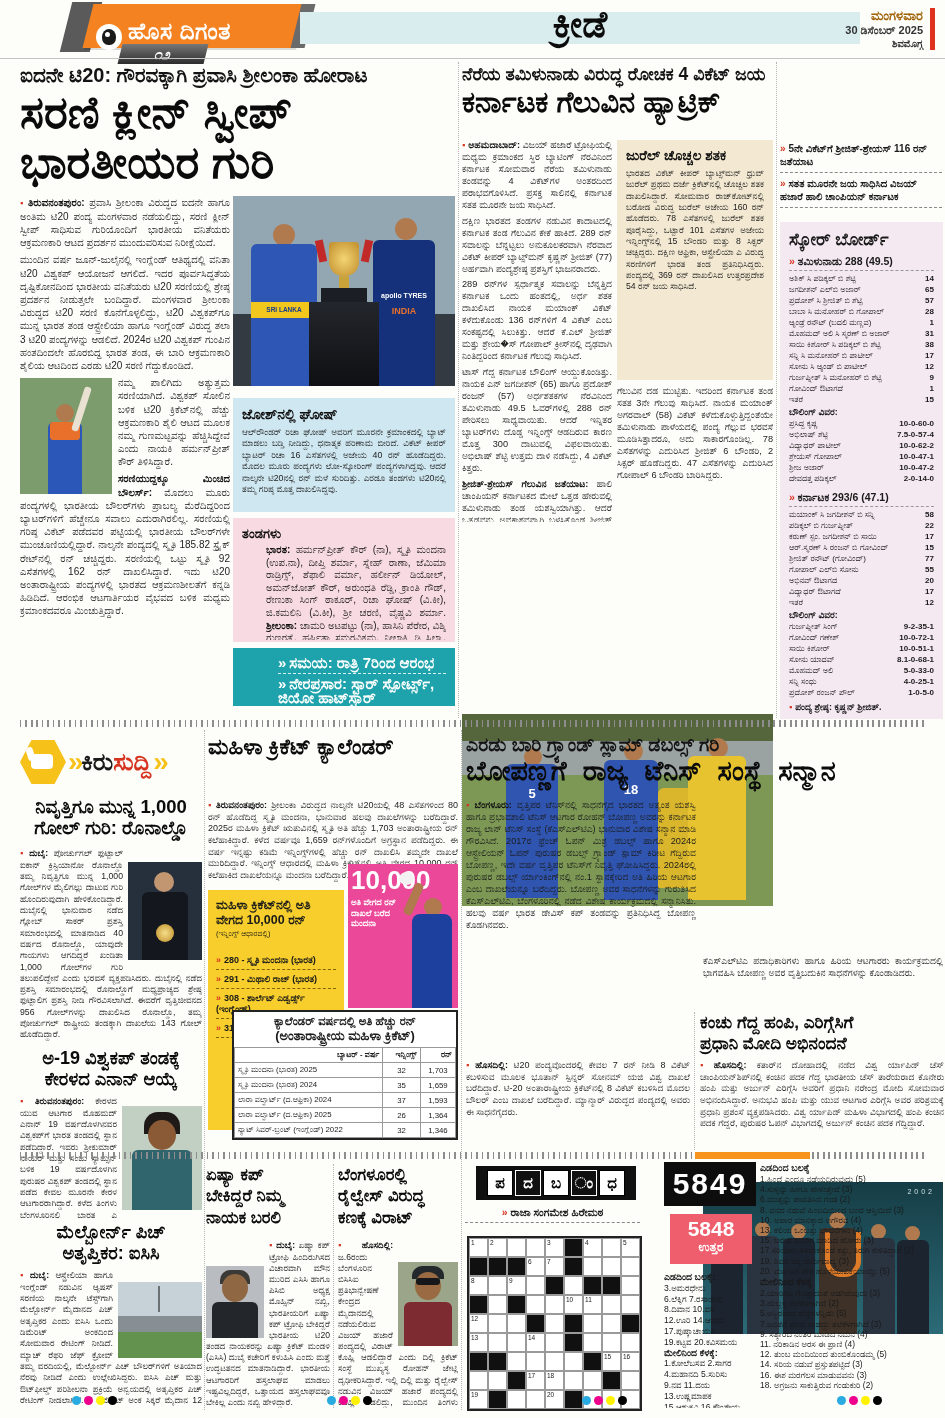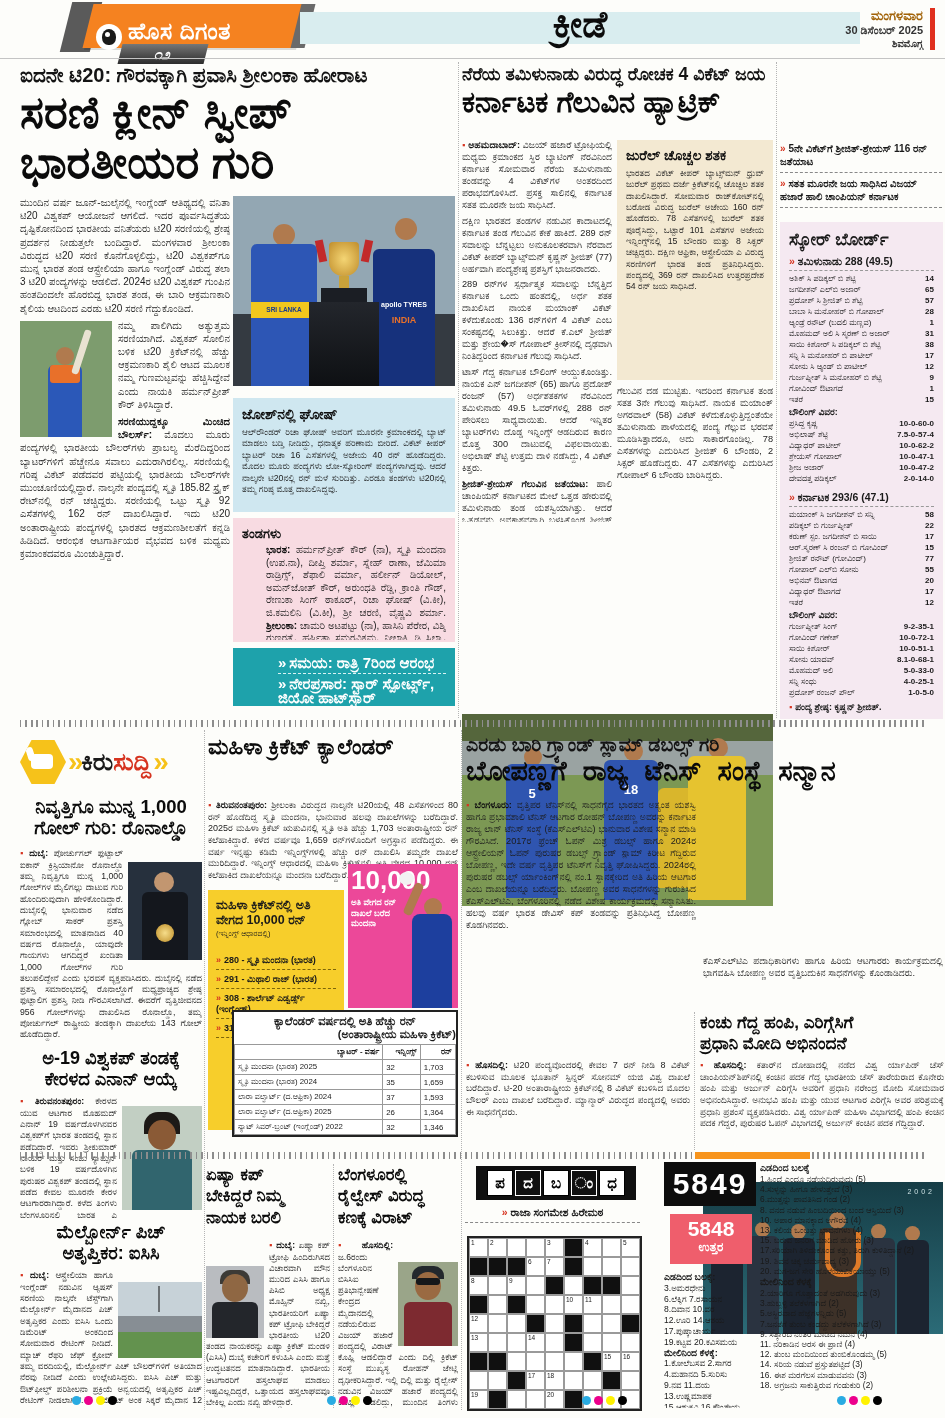--- a/index.html
+++ b/index.html
@@ -69,25 +69,25 @@
   
   .ybox{background:#f7ce2b;box-sizing:border-box;padding:8px;}
   .ybox-title{font-size:12.5px;font-weight:900;line-height:1.2;}
   .ybox-note{font-size:7.5px;margin:1px 0 12px;}
   .y-item{font-size:9px;font-weight:800;padding:3.5px 0;border-bottom:1px dashed #7d6508;}
   .rbox{background:#ec4899;color:#fff;box-sizing:border-box;padding:3px;}
   .rbox-big{font-size:26px;font-weight:900;line-height:1;}
   .rbox-cap{font-size:8.5px;font-weight:800;width:62px;line-height:1.25;margin-top:4px;}
   .runs-table{position:absolute;left:232px;top:1010px;width:226px;background:#fff;border:2px solid #222;box-sizing:border-box;z-index:5;}
   .rt-title{font-size:11.5px;font-weight:900;text-align:center;padding-top:3px;}
-  .rt-sub{font-size:11px;font-weight:700;text-align:right;margin-bottom:3px;}
+  .rt-sub{font-size:13px;font-weight:700;text-align:center;margin-bottom:3px;}
   table.rt{border-collapse:collapse;width:100%;}
   table.rt td,table.rt th{border:1px solid #999;font-size:7.8px;padding:2px 3px;text-align:left;}
   table.rt th{font-weight:700;text-align:right;}
-  table.rt td.num{text-align:left;}
+  table.rt td.num{text-align:center;}
   
   .cw-titlebar{position:absolute;left:476px;top:1166px;width:152px;height:34px;background:#101010;display:flex;align-items:center;justify-content:center;gap:2px;padding:0 4px;}
   .cw-tile{width:26px;height:26px;display:flex;align-items:center;justify-content:center;font-size:15px;font-weight:900;}
   .cw-tile.w{background:#fff;color:#000;border:1.5px solid #000;box-sizing:border-box;}
   .cw-tile.b{background:#101010;color:#fff;border:1.5px solid #fff;box-sizing:border-box;}
   .cw-byline{position:absolute;left:465px;top:1206px;width:175px;text-align:center;font-size:10.5px;font-weight:800;border-bottom:1px dashed #888;padding-bottom:3px;}
   .cw-grid{position:absolute;left:467px;top:1236px;display:grid;grid-template-columns:repeat(9,19px);grid-template-rows:repeat(9,19px);border:2px solid #222;background:#fff;}
   .cw-cell{border:0.5px solid #9a9a9a;position:relative;box-sizing:border-box;}
   .cw-cell.blk{background:#101010;}
   .cw-num{position:absolute;left:1px;top:0;font-size:6.5px;line-height:7px;}
@@ -135,38 +135,39 @@
     <div class="hdr-line"></div>
   </div>
 
   <div class="abs kick" style="left:20px;top:64px;width:438px;font-size:20px;">ಐದನೇ ಟಿ20: ಗೌರವಕ್ಕಾಗಿ ಪ್ರವಾಸಿ ಶ್ರೀಲಂಕಾ ಹೋರಾಟ</div>
   <div class="abs head" style="left:20px;top:88px;width:440px;font-size:45px;line-height:50px;">
     <div>ಸರಣಿ ಕ್ಲೀನ್ ಸ್ವೀಪ್</div>
     <div>ಭಾರತೀಯರ ಗುರಿ</div>
   </div>
 
   <div class="abs body-t hidden-ov" style="left:20px;top:196px;width:210px;height:527px;">
+    <p><span class="bullet-sq">▪</span><span class="dl">ತಿರುವನಂತಪುರಂ:</span> <span>ಪ್ರವಾಸಿ ಶ್ರೀಲಂಕಾ ವಿರುದ್ಧದ ಐದನೇ ಹಾಗೂ ಅಂತಿಮ ಟಿ20 ಪಂದ್ಯ ಮಂಗಳವಾರ ನಡೆಯಲಿದ್ದು, ಸರಣಿ ಕ್ಲೀನ್ ಸ್ವೀಪ್ ಸಾಧಿಸುವ ಗುರಿಯೊಂದಿಗೆ ಭಾರತೀಯ ವನಿತೆಯರು ಆಕ್ರಮಣಕಾರಿ ಆಟದ ಪ್ರದರ್ಶನ ಮುಂದುವರಿಸುವ ನಿರೀಕ್ಷೆಯಿದೆ.</span></p>
     <p>ಮುಂದಿನ ವರ್ಷ ಜೂನ್-ಜುಲೈನಲ್ಲಿ ಇಂಗ್ಲೆಂಡ್ ಆತಿಥ್ಯದಲ್ಲಿ ವನಿತಾ ಟಿ20 ವಿಶ್ವಕಪ್ ಆಯೋಜನೆ ಆಗಲಿದೆ. ಇದರ ಪೂರ್ವಸಿದ್ಧತೆಯ ದೃಷ್ಟಿಕೋನದಿಂದ ಭಾರತೀಯ ವನಿತೆಯರು ಟಿ20 ಸರಣಿಯಲ್ಲಿ ಶ್ರೇಷ್ಠ ಪ್ರದರ್ಶನ ನೀಡುತ್ತಲೇ ಬಂದಿದ್ದಾರೆ. ಮಂಗಳವಾರ ಶ್ರೀಲಂಕಾ ವಿರುದ್ಧದ ಟಿ20 ಸರಣಿ ಕೊನೆಗೊಳ್ಳಲಿದ್ದು, ಟಿ20 ವಿಶ್ವಕಪ್‌ಗೂ ಮುನ್ನ ಭಾರತ ತಂಡ ಆಸ್ಟ್ರೇಲಿಯಾ ಹಾಗೂ ಇಂಗ್ಲೆಂಡ್ ವಿರುದ್ಧ ತಲಾ 3 ಟಿ20 ಪಂದ್ಯಗಳನ್ನು ಆಡಲಿದೆ. 2024ರ ಟಿ20 ವಿಶ್ವಕಪ್ ಗುಂಪಿನ ಹಂತದಿಂದಲೇ ಹೊರಬಿದ್ದ ಭಾರತ ತಂಡ, ಈ ಬಾರಿ ಆಕ್ರಮಣಕಾರಿ ಶೈಲಿಯ ಆಟದಿಂದ ಎರಡು ಟಿ20 ಸರಣಿ ಗೆದ್ದುಕೊಂಡಿದೆ.</p>
     <div class="ph" style="float:left;width:92px;height:116px;margin:2px 6px 2px 0;background:#7d9c6e;">
       <div class="headc" style="left:36px;top:26px;width:18px;height:18px;"></div>
       <div class="fig" style="left:28px;top:44px;width:34px;height:72px;background:#2b58b8;"></div>
       <div class="fig" style="left:30px;top:44px;width:30px;height:18px;background:#e8702a;border-radius:3px;"></div>
       <div style="position:absolute;left:58px;top:8px;width:7px;height:46px;background:#e9e2d2;transform:rotate(18deg);border-radius:3px;"></div>
     </div>
     <p>ನಮ್ಮ ಪಾಲಿಗಿದು ಅತ್ಯುತ್ತಮ ಸರಣಿಯಾಗಿದೆ. ವಿಶ್ವಕಪ್ ಸೋಲಿನ ಬಳಿಕ ಟಿ20 ಕ್ರಿಕೆಟ್‌ನಲ್ಲಿ ಹೆಚ್ಚು ಆಕ್ರಮಣಕಾರಿ ಶೈಲಿ ಆಟದ ಮೂಲಕ ನಮ್ಮ ಗುಣಮಟ್ಟವನ್ನು ಹೆಚ್ಚಿಸಿದ್ದೇವೆ ಎಂದು ನಾಯಕಿ ಹರ್ಮನ್‌ಪ್ರೀತ್ ಕೌರ್ ತಿಳಿಸಿದ್ದಾರೆ.</p>
     <p><span class="dl">ಸರಣಿಯುದ್ದಕ್ಕೂ ಮಿಂಚಿದ ಬೌಲರ್ಸ್:</span> <span>ಮೊದಲು ಮೂರು ಪಂದ್ಯಗಳಲ್ಲಿ ಭಾರತೀಯ ಬೌಲರ್‌ಗಳು ಪ್ರಾಬಲ್ಯ ಮೆರೆದಿದ್ದರಿಂದ ಬ್ಯಾಟರ್‌ಗಳಿಗೆ ಹೆಚ್ಚೇನೂ ಸವಾಲು ಎದುರಾಗಿರಲಿಲ್ಲ. ಸರಣಿಯಲ್ಲಿ ಗರಿಷ್ಠ ವಿಕೆಟ್ ಪಡೆದವರ ಪಟ್ಟಿಯಲ್ಲಿ ಭಾರತೀಯ ಬೌಲರ್‌ಗಳೇ ಮುಂಚೂಣಿಯಲ್ಲಿದ್ದಾರೆ. ನಾಲ್ಕನೇ ಪಂದ್ಯದಲ್ಲಿ ಸ್ಮೃತಿ 185.82 ಸ್ಟ್ರೈಕ್ ರೇಟ್‌ನಲ್ಲಿ ರನ್ ಚಚ್ಚಿದ್ದರು. ಸರಣಿಯಲ್ಲಿ ಒಟ್ಟು ಸ್ಮೃತಿ 92 ಎಸೆತಗಳಲ್ಲಿ 162 ರನ್ ದಾಖಲಿಸಿದ್ದಾರೆ. ಇದು ಟಿ20 ಅಂತಾರಾಷ್ಟ್ರೀಯ ಪಂದ್ಯಗಳಲ್ಲಿ ಭಾರತದ ಆಕ್ರಮಣಶೀಲತೆಗೆ ಕನ್ನಡಿ ಹಿಡಿದಿದೆ. ಆರಂಭಿಕ ಆಟಗಾರ್ತಿಯರ ವೈಭವದ ಬಳಿಕ ಮಧ್ಯಮ ಕ್ರಮಾಂಕದವರೂ ಮಿಂಚುತ್ತಿದ್ದಾರೆ.</span></p>
   </div>
 
   <div class="abs ph" style="left:233px;top:196px;width:222px;height:190px;background:linear-gradient(#93a7b3 0 62%,#343a41 62% 100%);">
     <div class="headc" style="left:40px;top:28px;width:22px;height:22px;"></div>
     <div class="fig" style="left:18px;top:48px;width:66px;height:142px;background:#2d56b5;">
       <div style="position:absolute;left:0;top:58px;width:100%;height:16px;background:#f2c71d;color:#173a8c;font-size:6.5px;font-weight:900;text-align:center;line-height:16px;">SRI LANKA</div>
     </div>
     <div class="headc" style="left:162px;top:22px;width:22px;height:22px;"></div>
-    <div class="fig" style="left:140px;top:44px;width:62px;height:146px;background:#16317c;margin-top:9px;">
+    <div class="fig" style="left:140px;top:44px;width:62px;height:146px;background:#16317c;">
       <div style="position:absolute;left:0;top:52px;width:100%;color:#fff;font-size:7px;font-weight:900;text-align:center;">apollo TYRES</div>
       <div style="position:absolute;left:0;top:66px;width:100%;color:#e8702a;font-size:9px;font-weight:900;text-align:center;">INDIA</div>
     </div>
     <div style="position:absolute;left:96px;top:46px;width:30px;height:34px;background:radial-gradient(#f4d574,#bf8c2a);border-radius:4px 4px 14px 14px;"></div>
     <div style="position:absolute;left:106px;top:80px;width:10px;height:12px;background:#caa23a;"></div>
     <div style="position:absolute;left:88px;top:92px;width:46px;height:14px;background:#1b1e24;"></div>
     <div style="position:absolute;left:84px;top:44px;width:8px;height:22px;background:#c22a2a;transform:rotate(-12deg);"></div>
     <div style="position:absolute;left:130px;top:44px;width:8px;height:22px;background:#c22a2a;transform:rotate(12deg);"></div>
     <div style="position:absolute;left:76px;top:106px;width:70px;height:84px;background:linear-gradient(#23262c,#0e1013);"></div>
   </div>

